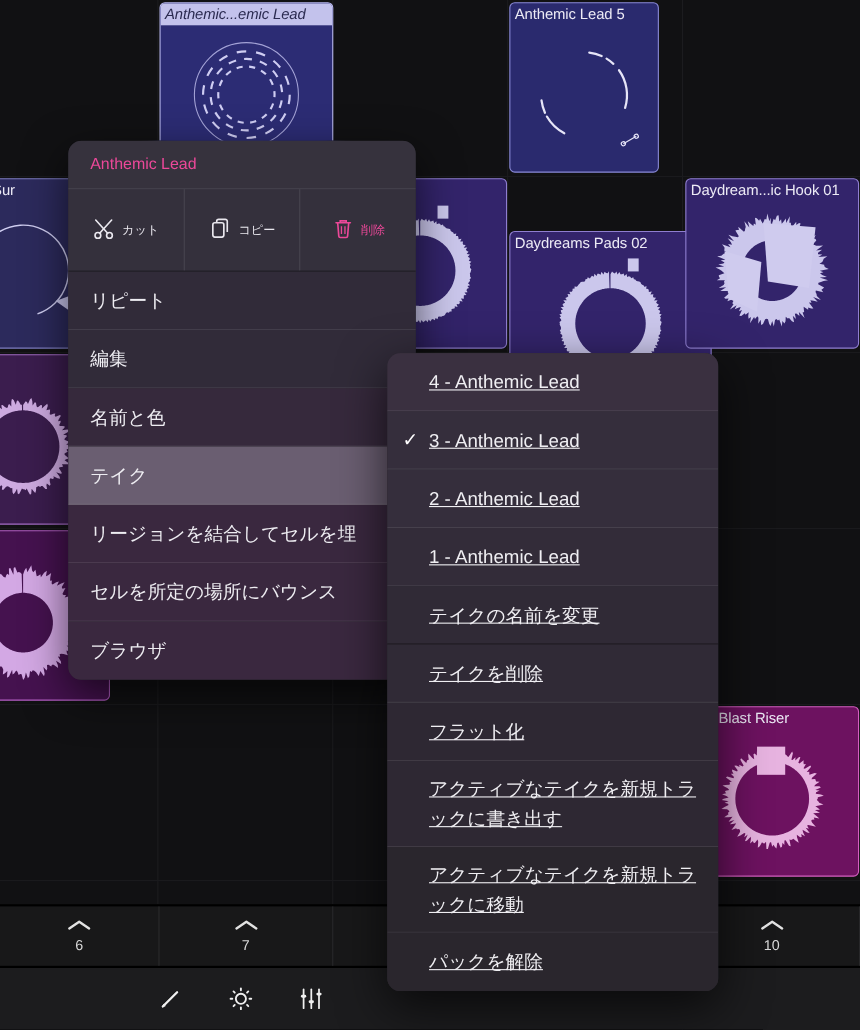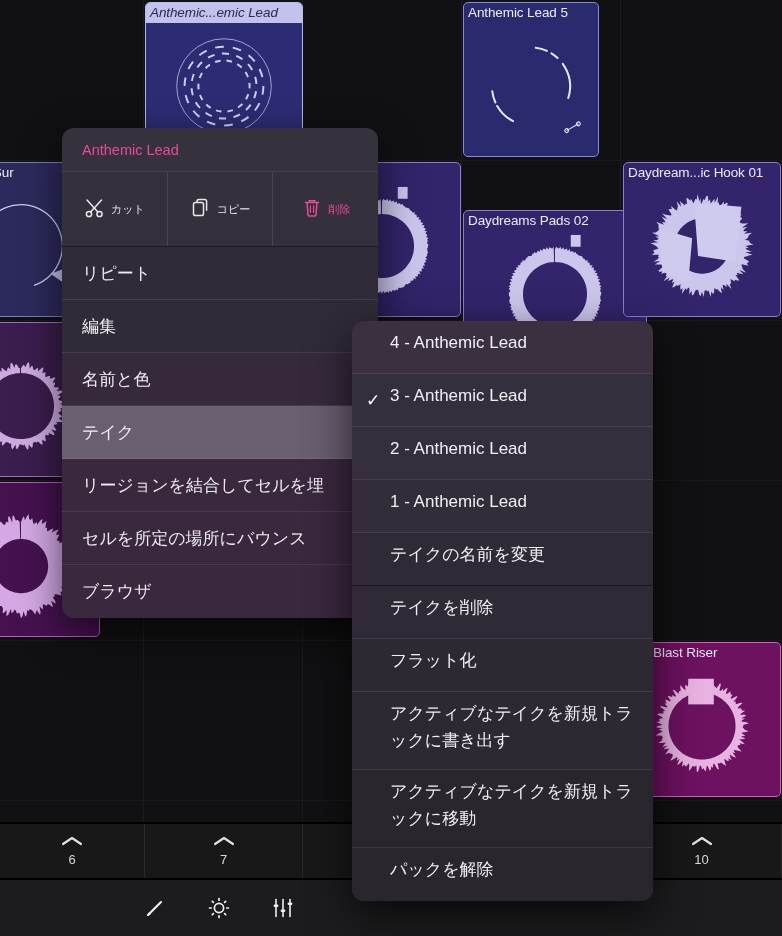--- a/index.html
+++ b/index.html
@@ -122,27 +122,28 @@
   .sub-menu {
     position: absolute;
     left: 352px; top: 321px; width: 301px;
     background: #2b2830;
     border-radius: 12px;
     overflow: hidden;
     box-shadow: 0 14px 44px rgba(0,0,0,0.66);
   }
   .sub-item {
     min-height: 53px;
-    display: flex; align-items: flex-start;
+    display: flex; align-items: center;
     padding: 8px 14px 8px 38px;
     font-size: 17px;
     color: #f0eff3;
     border-bottom: 1px solid rgba(255,255,255,0.085);
     position: relative;
     line-height: 27px;
+    text-decoration: underline;
   }
   .sub-item:last-child { border-bottom: none; }
   .sub-item .check {
     position: absolute; left: 14px; top: 50%; transform: translateY(-50%);
     font-size: 17px; color: #ffffff;
   }
   .sub-item.sa { background: #3a3040; }
   .sub-item.sb { background: #352e3c; }
   .sub-item.sc { background: #332c39; }
   .sub-item.se { background: #302a36; }

